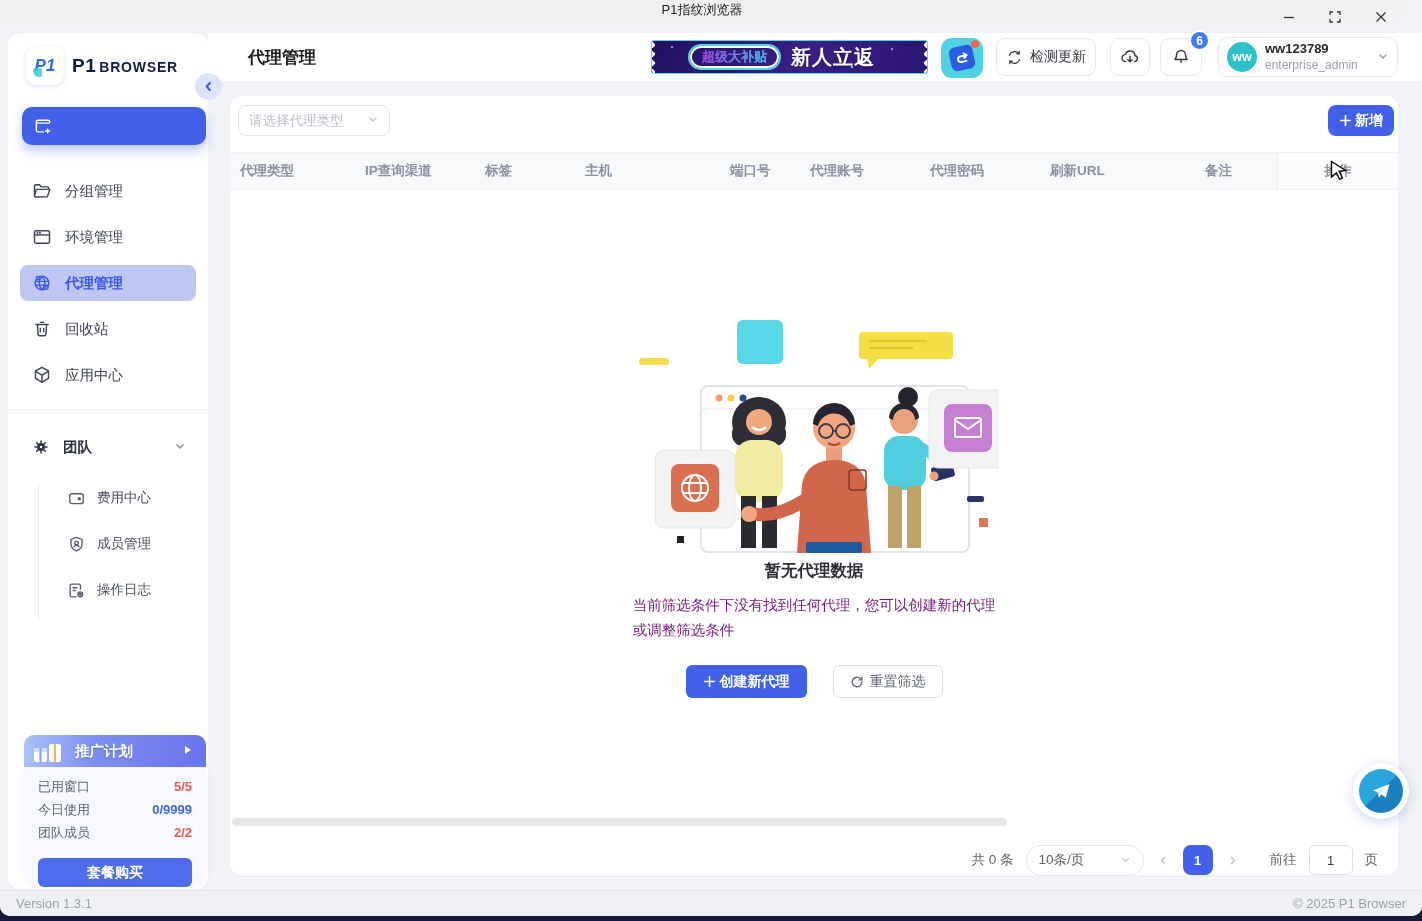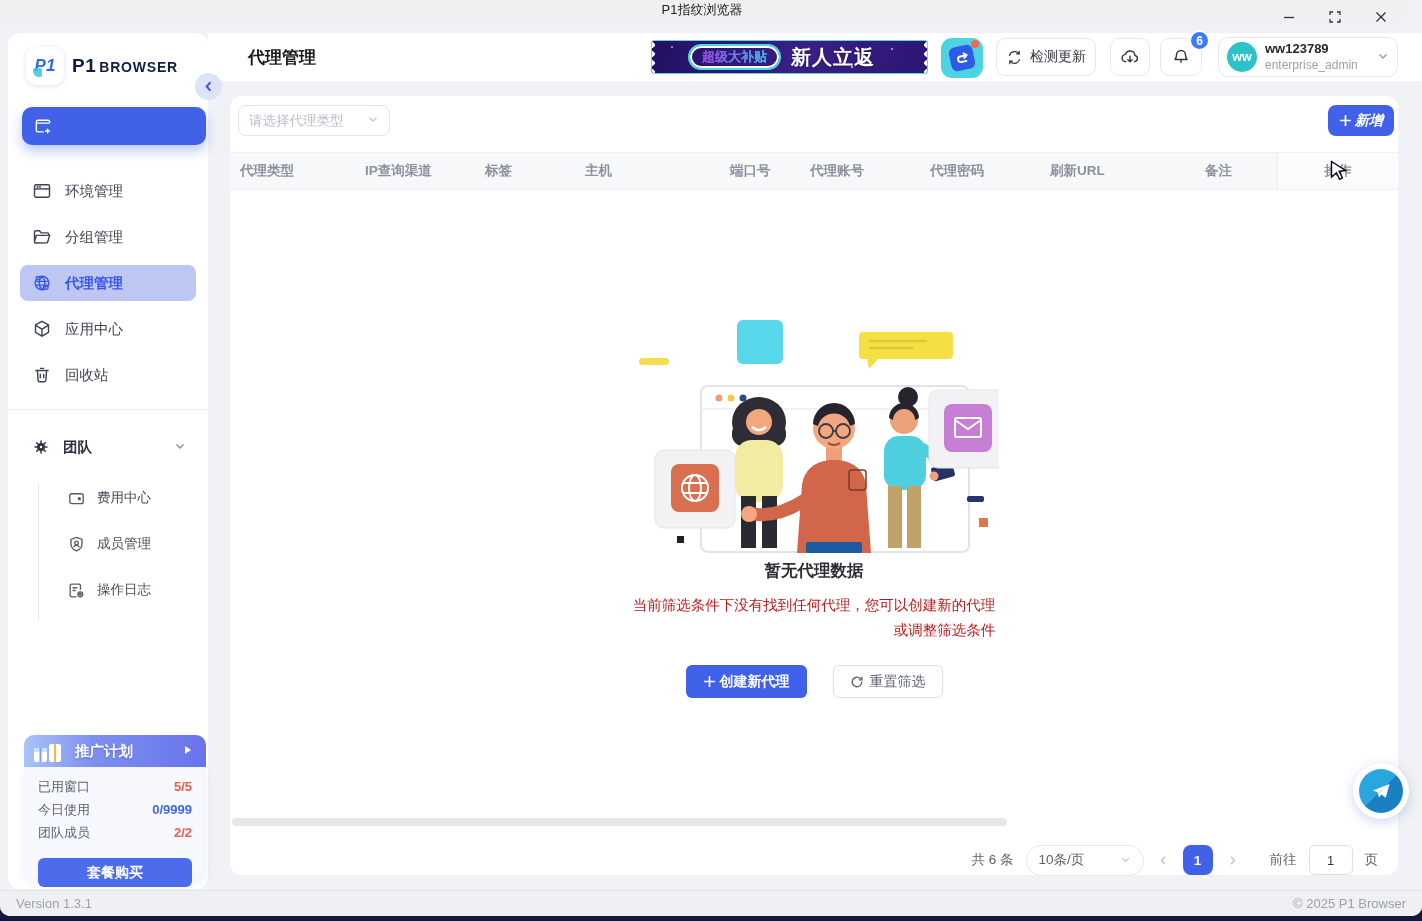--- a/index.html
+++ b/index.html
@@ -129,33 +129,33 @@
   .content { position:absolute; left:208px; top:81px; right:0; bottom:26px; background:#f1f2f5; }
   .main-card { position:absolute; left:22px; top:15px; right:24px; bottom:15px;
     background:#fff; border-radius:12px; }
 
   .select-box { position:absolute; left:8px; top:9px; width:152px; height:31px; border:1px solid #e3e5ea;
     border-radius:8px; display:flex; align-items:center; padding:0 10px; gap:6px;
     color:#b9bec9; font-size:13.5px; background:#fff; }
   .select-box .chev { margin-left:auto; color:#c3c7d0; }
   .add-btn { position:absolute; right:4px; top:9px; width:66px; height:31px; background:#4161e8;
     border-radius:8px; color:#fff; font-size:14px; font-weight:bold;
-    display:flex; align-items:center; justify-content:center; gap:3px;font-style:italic; }
+    display:flex; align-items:center; justify-content:center; gap:3px; }
 
   .table-head { position:absolute; left:0; right:0; top:56px; height:38px; background:#f7f8fa;
     border-top:1px solid #f0f1f4; border-bottom:1px solid #eef0f3;
     display:flex; align-items:center; padding-left:10px;
     font-size:13.5px; color:#8b919e; font-weight:bold; }
   .th { flex:0 0 auto; }
   .th-op { margin-left:auto; width:121px; align-self:stretch; display:flex; align-items:center;
     justify-content:center; background:#fcfcfd; border-left:1px solid #ececf0; }
 
   .empty-wrap { position:absolute; left:0; right:0; top:214px; display:flex; flex-direction:column; align-items:center; }
   .empty-title { font-size:16.5px; font-weight:bold; color:#2b2e35; }
-  .empty-desc { margin-top:11px; font-size:14.5px; color:#b91c1c; line-height:25px; text-align:right; }
+  .empty-desc { margin-top:11px; font-size:14.5px; color:#701a75; line-height:25px; text-align:left; }
   .empty-actions { margin-top:22px; display:flex; gap:26px; }
   .btn-create { height:33px; padding:16px 17px; background:#4161e8; border-radius:6px; color:#fff;
     font-size:14px; font-weight:bold; display:flex; align-items:center; gap:4px; }
   .btn-reset { height:33px; padding:0 16px; background:#fff; border:1px solid #dcdfe6; border-radius:6px;
     color:#5f6672; font-size:14px; display:flex; align-items:center; gap:6px; }
 
   .hscroll { position:absolute; left:2px; top:722px; width:775px; height:8px; border-radius:4px; background:#e7e7ea; }
 
   .pagination { position:absolute; right:20px; top:748px; height:32px; display:flex; align-items:center;
     gap:12px; font-size:13.5px; color:#606266; }
@@ -222,56 +222,56 @@
         <svg width="20" height="20" viewBox="0 0 24 24" fill="none" stroke="#fff" stroke-width="1.7">
           <path d="M4 8.5V7a2 2 0 0 1 2-2h12a2 2 0 0 1 2 2v1.5M4 8.5h16M4 8.5V17a2 2 0 0 0 2 2h7"></path>
           <path d="M17.5 15v6M14.5 18h6"></path>
           </svg>
       </div>
     </div>
 
     <div class="menu">
       <div class="menu-item">
         <svg width="20" height="20" viewBox="0 0 24 24" fill="none" stroke="currentColor" stroke-width="1.7">
+          <path d="M3 17.5V6a1.5 1.5 0 0 1 1.5-1.5H9L11 7h7.5A1.5 1.5 0 0 1 20 8.5V10M3 17.5 5.2 10h16l-2.4 8.1a1.5 1.5 0 0 1-1.4 1H4.2A1.2 1.2 0 0 1 3 17.5Z"></path>
+          </svg>
+        <span>分组管理</span>
+      </div>
+      <div class="menu-item">
+        <svg width="20" height="20" viewBox="0 0 24 24" fill="none" stroke="currentColor" stroke-width="1.7">
           <rect x="3" y="4.5" width="18" height="15" rx="2"></rect>
             <path d="M3 9.5h18"></path>
           <circle cx="6.6" cy="7" r=".4" fill="currentColor"></circle>
             <circle cx="9.6" cy="7" r=".4" fill="currentColor"></circle>
           </svg>
         <span>环境管理</span>
-      </div>
-      <div class="menu-item">
-        <svg width="20" height="20" viewBox="0 0 24 24" fill="none" stroke="currentColor" stroke-width="1.7">
-          <path d="M3 17.5V6a1.5 1.5 0 0 1 1.5-1.5H9L11 7h7.5A1.5 1.5 0 0 1 20 8.5V10M3 17.5 5.2 10h16l-2.4 8.1a1.5 1.5 0 0 1-1.4 1H4.2A1.2 1.2 0 0 1 3 17.5Z"></path>
-          </svg>
-        <span>分组管理</span>
       </div>
       <div class="menu-item active">
         <svg width="20" height="20" viewBox="0 0 24 24" fill="none" stroke="currentColor" stroke-width="1.7">
           <circle cx="12" cy="12" r="8.2"></circle>
             <path d="M4.3 10h15.4M4.3 14.5h15.4"></path>
           <path d="M12 3.8c-4.5 4.8-4.5 11.6 0 16.4M12 3.8c4.5 4.8 4.5 11.6 0 16.4"></path>
           <circle cx="7" cy="6" r="1.9" fill="#bdc7f2"></circle>
             <circle cx="17.3" cy="17.7" r="1.9" fill="#bdc7f2"></circle>
           </svg>
         <span>代理管理</span>
       </div>
       <div class="menu-item">
         <svg width="20" height="20" viewBox="0 0 24 24" fill="none" stroke="currentColor" stroke-width="1.7">
+          <path d="M4 6.5h16M9.5 4h5M6.5 6.5l.8 11.6A2 2 0 0 0 9.3 20h5.4a2 2 0 0 0 2-1.9l.8-11.6"></path>
+          <path d="M10 10.5v5.5M14 10.5v5.5"></path>
+          </svg>
+        <span>回收站</span>
+      </div>
+      <div class="menu-item">
+        <svg width="20" height="20" viewBox="0 0 24 24" fill="none" stroke="currentColor" stroke-width="1.7">
           <path d="M12 2.8 19.8 7.2v8.8L12 20.5 4.2 16V7.2Z"></path>
             <path d="M12 12.2v8M12 12.2l7.6-4.5M12 12.2 4.4 7.7"></path>
           </svg>
         <span>应用中心</span>
-      </div>
-      <div class="menu-item">
-        <svg width="20" height="20" viewBox="0 0 24 24" fill="none" stroke="currentColor" stroke-width="1.7">
-          <path d="M4 6.5h16M9.5 4h5M6.5 6.5l.8 11.6A2 2 0 0 0 9.3 20h5.4a2 2 0 0 0 2-1.9l.8-11.6"></path>
-          <path d="M10 10.5v5.5M14 10.5v5.5"></path>
-          </svg>
-        <span>回收站</span>
       </div>
     </div>
 
     <div class="side-divider"></div>
 
     <div class="team-head">
       <svg width="18" height="18" viewBox="0 0 24 24" fill="none" stroke="#2c3240" stroke-width="2">
         <path d="M12 4v2.2M12 17.8V20M4 12h2.2M17.8 12H20M6.3 6.3l1.6 1.6M16.1 16.1l1.6 1.6M17.7 6.3l-1.6 1.6M7.9 16.1l-1.6 1.6" stroke-linecap="round"></path>
         <circle cx="12" cy="12" r="4.3" fill="#2c3240"></circle>
           <circle cx="12" cy="12" r="1.6" fill="#fff" stroke="none"></circle>
@@ -518,21 +518,21 @@
                 <path d="M13.6 2.6v3h-3"></path>
               </svg>
             <span>重置筛选</span>
           </div>
         </div>
       </div>
 
       <div class="hscroll"></div>
 
       <div class="pagination">
-        <span>共 6 条</span>
+        <span>共 0 条</span>
         <div class="page-size">
           <span>10条/页</span>
           <span class="chev">
             <svg width="11" height="11" viewBox="0 0 12 12" fill="none" stroke="currentColor" stroke-width="1.4">
                 <path d="M2.5 4.5 6 8l3.5-3.5"></path>
               </svg>
           </span>
         </div>
         <span class="pg-arrow">
           <svg width="11" height="11" viewBox="0 0 12 12" fill="none" stroke="currentColor" stroke-width="1.6">

